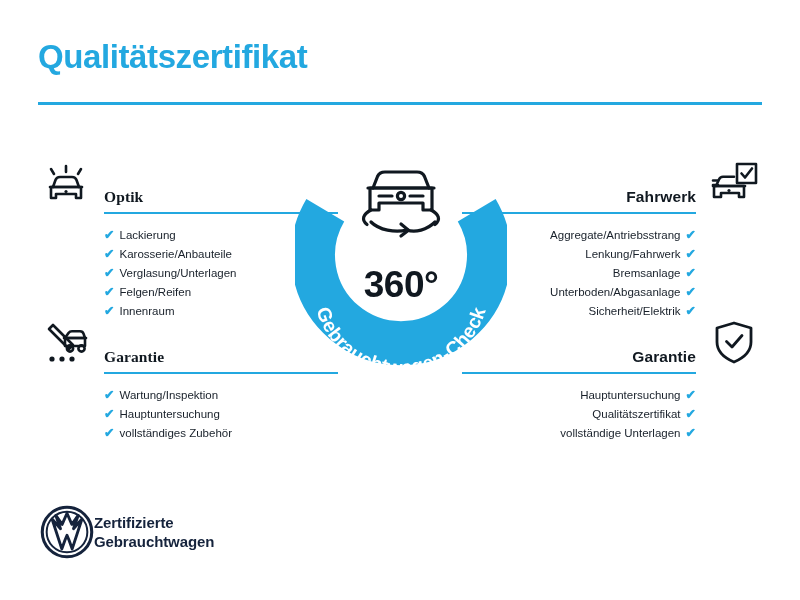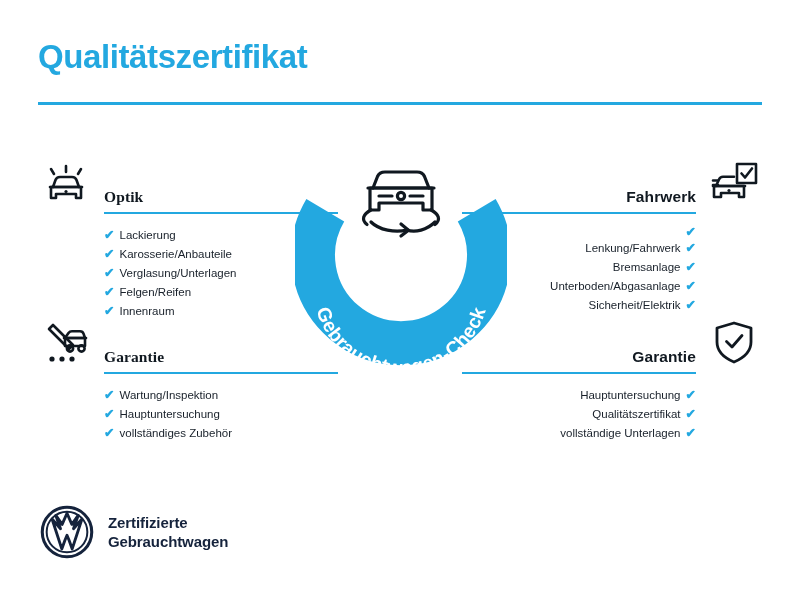--- a/index.html
+++ b/index.html
@@ -141,21 +141,20 @@
   
   .footer {
     position: absolute;
     left: 40px;
     top: 505px;
     display: flex;
     align-items: center;
   }
   .vw-mark { width: 54px; height: 54px; display: block; }
   .vw-text {
-    margin-left: 14px;
     font-size: 15px;
     font-weight: bold;
     color: #15233c;
     line-height: 19px;
     letter-spacing: -0.1px;
   }
 </style>
 </head>
 <body>
 
@@ -248,20 +247,21 @@
           <path d="M3 20.5 H8 M3 25 H8"></path>
           <circle cx="19" cy="30.5" r="1.6" fill="#101820" stroke="none"></circle>
         </svg>
       </span>
       <span class="sec-title">Fahrwerk</span>
       <span class="sec-rule"></span>
     </div>
     <ul class="sec-list">
       <li>
           <span class="tick">✔</span>
+          <span>Aggregate/Antriebsstrang</span>
         </li>
       <li>
           <span class="tick">✔</span>
           <span>Lenkung/Fahrwerk</span>
         </li>
       <li>
           <span class="tick">✔</span>
           <span>Bremsanlage</span>
         </li>
       <li>
@@ -320,20 +320,21 @@
         <path d="M13 30 H75 V52 H66 V45 H22 V52 H13 Z"></path>
         <path d="M22 38 H35 M53 38 H66"></path>
         <circle cx="44" cy="38" r="3.6"></circle>
         <path d="M14 52 C6 56 4 62 10 66.5"></path>
         <path d="M74 52 C82 56 84 62 78 66.5"></path>
         <path d="M14 64 C22 72 38 75 50 72"></path>
         <path d="M78 64 C70 72 58 75 50 72"></path>
         <path d="M44 66 L51.5 72.2 L44 78" fill="none"></path>
       </g>
     </svg>
+    <div class="badge-deg">360°</div>
   </div>
 
   <div class="footer">
     <svg class="vw-mark" viewBox="0 0 60 60">
       <circle cx="30" cy="30" r="27.5" fill="none" stroke="#15233c" stroke-width="3.4"></circle>
       <circle cx="30" cy="30" r="22.6" fill="none" stroke="#15233c" stroke-width="2.2"></circle>
       <path d="M30 9.2 L24.6 21.6 L17.6 11.6 L22.8 26.4 L13.4 15.6 L24.2 48.8 L27.6 39.4 L30 33.6 L32.4 39.4 L35.8 48.8 L46.6 15.6 L37.2 26.4 L42.4 11.6 L35.4 21.6 Z" fill="none" stroke="#15233c" stroke-width="3.2" stroke-linejoin="round"></path>
     </svg>
     <div class="vw-text">
       <div>Zertifizierte</div>

